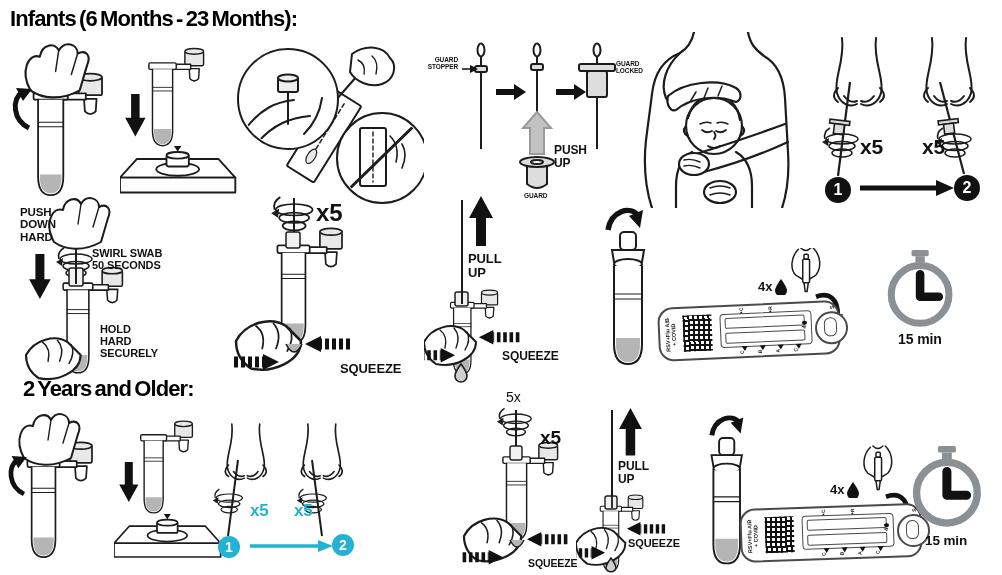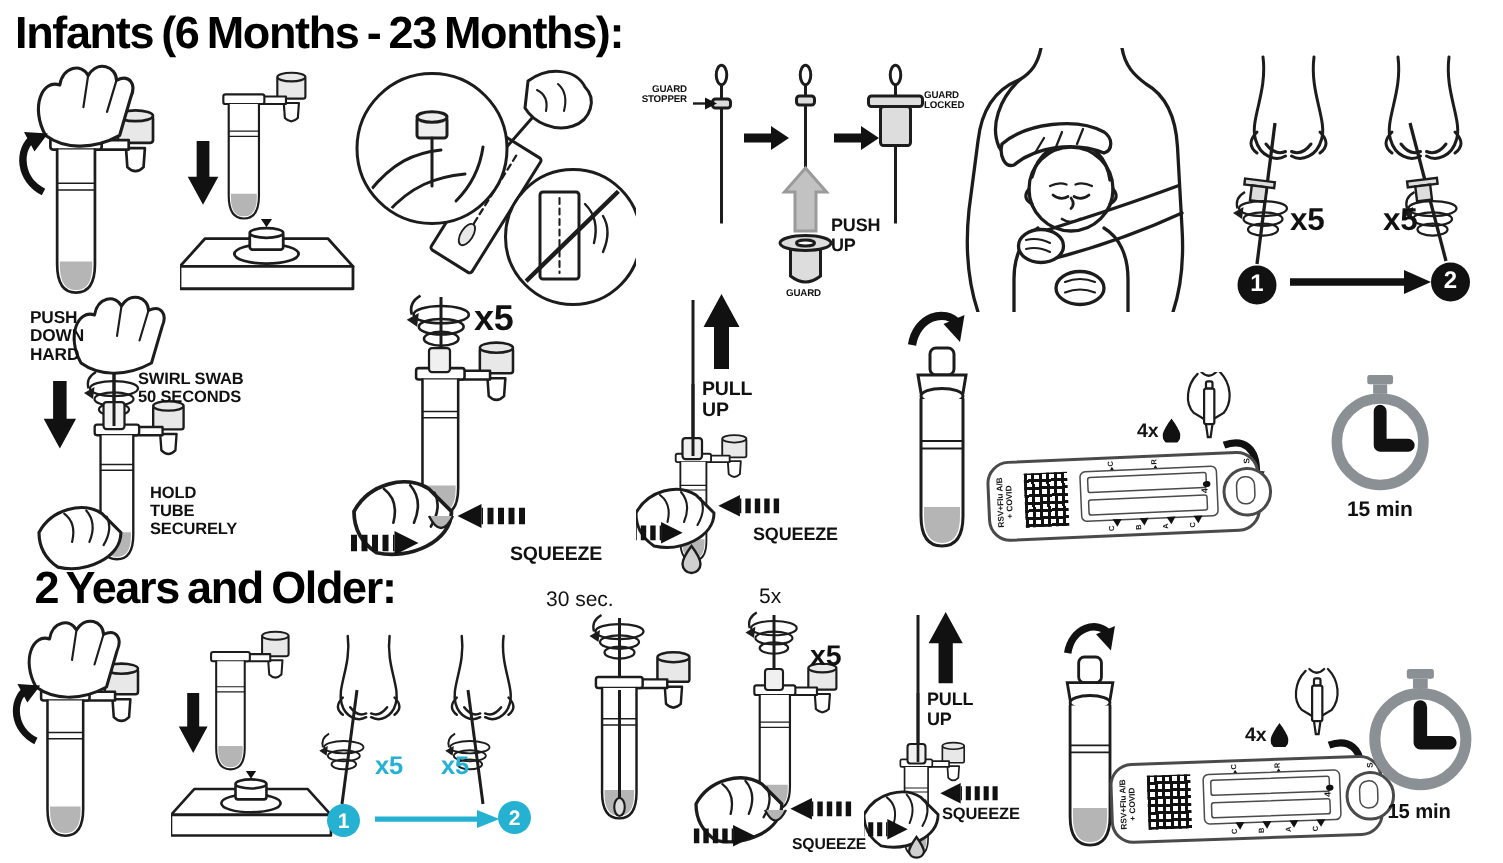--- a/index.html
+++ b/index.html
@@ -1,19 +1,19 @@
 <!DOCTYPE html>
 <html><head>
 <meta charset="utf-8">
 <style>
   :root{ --accent:#25b2d2; --ink:#151515; --gray:#8a9094; }
   html,body{margin:0;padding:0;background:#fff;}
   #page{position:relative;width:1002px;height:575px;background:#fff;overflow:hidden;
         font-family:"Liberation Sans",sans-serif;color:var(--ink);}
-  .heading{position:absolute;font-weight:bold;font-size:30px;letter-spacing:-0.9px;word-spacing:-2px;color:#000;}
+  .heading{position:absolute;font-weight:bold;font-size:22px;letter-spacing:-0.9px;word-spacing:-2px;color:#000;}
   .panel{position:absolute;}
   .panel > svg{position:absolute;left:0;top:0;}
   .lbl{position:absolute;font-weight:bold;color:#111;white-space:pre-line;line-height:1.08;letter-spacing:-0.1px;}
   .lbl.reg{font-weight:normal;letter-spacing:0;}
   .lbl.cyan{color:var(--accent);}
   .badge{position:absolute;border-radius:50%;background:#111;color:#fff;font-weight:bold;
          display:flex;align-items:center;justify-content:center;}
   .badge.blk{width:26px;height:26px;font-size:16px;}
   .badge.cyan{background:var(--accent);width:22px;height:22px;font-size:14px;}
   .drops-lbl{position:absolute;display:flex;align-items:flex-start;gap:3px;font-weight:bold;font-size:13px;}
@@ -290,21 +290,21 @@
         <line x1="74" y1="52" x2="74" y2="88" stroke-width="2"></line>
         <use href="#g-hand-left" transform="translate(24,138) scale(1.05)"></use>
       </g>
     </svg>
     <div class="lbl" style="left:18px;top:10px;font-size:11.5px;">PUSH
 DOWN
 HARD</div>
     <div class="lbl" style="left:90px;top:52px;font-size:11px;">SWIRL SWAB
 50 SECONDS</div>
     <div class="lbl" style="left:98px;top:128px;font-size:11px;">HOLD
-TUBE
+HARD
 SECURELY</div>
   </div>
 
   <div class="panel" style="left:234px;top:196px;width:188px;height:190px;">
     <svg width="188" height="190">
       <g stroke="#1c1c1c" stroke-width="2" fill="#fff">
         <line x1="60" y1="2" x2="60" y2="48"></line>
         <use href="#g-spiral" transform="translate(36,8) scale(1.15)"></use>
         <use href="#g-xtube" transform="translate(40,46) scale(0.85)"></use>
         <rect x="52" y="36" width="14" height="16" rx="2" fill="#f0f0f0" stroke-width="1.5"></rect>
@@ -430,32 +430,20 @@
         <line x1="38" y1="136" x2="108" y2="136" stroke="#25b2d2" stroke-width="3.5"></line>
         <polygon points="106,130 121,136 106,142" fill="#25b2d2" stroke="none"></polygon>
       </g>
     </svg>
     <div class="lbl cyan" style="left:38px;top:92px;font-size:17px;">x5</div>
     <div class="lbl cyan" style="left:82px;top:92px;font-size:17px;">x5</div>
     <div class="badge cyan" style="left:6px;top:126px;">1</div>
     <div class="badge cyan" style="left:120px;top:124px;">2</div>
   </div>
 
-  <div class="panel" style="left:352px;top:390px;width:112px;height:186px;">
-    <svg width="112" height="186">
-      <g stroke="#1c1c1c" stroke-width="2" fill="#fff">
-        <line x1="61" y1="22" x2="61" y2="148"></line>
-        <use href="#g-spiral" transform="translate(40,26)"></use>
-        <use href="#g-xtube" transform="translate(42,58) scale(0.82)"></use>
-        <line x1="61" y1="70" x2="61" y2="148" stroke-width="2"></line>
-        <ellipse cx="61" cy="148" rx="3.5" ry="6" fill="#ddd" stroke-width="1.4"></ellipse>
-      </g>
-    </svg>
-    <div class="lbl reg" style="left:12px;top:2px;font-size:14px;">30 sec.</div>
-  </div>
 
   <div class="panel" style="left:462px;top:390px;width:124px;height:186px;">
     <svg width="124" height="186">
       <g stroke="#1c1c1c" stroke-width="2" fill="#fff">
         <line x1="54" y1="20" x2="54" y2="66"></line>
         <use href="#g-spiral" transform="translate(34,24) scale(0.95)"></use>
         <use href="#g-xtube" transform="translate(38,64) scale(0.72)"></use>
         <rect x="48" y="56" width="12" height="14" rx="2" fill="#f0f0f0" stroke-width="1.4"></rect>
         <use href="#g-hand-left" transform="translate(2,124) scale(1.1)"></use>
         <path d="M48,150 Q55,164 62,150" fill="#b5b5b5" stroke-width="1.5"></path>

